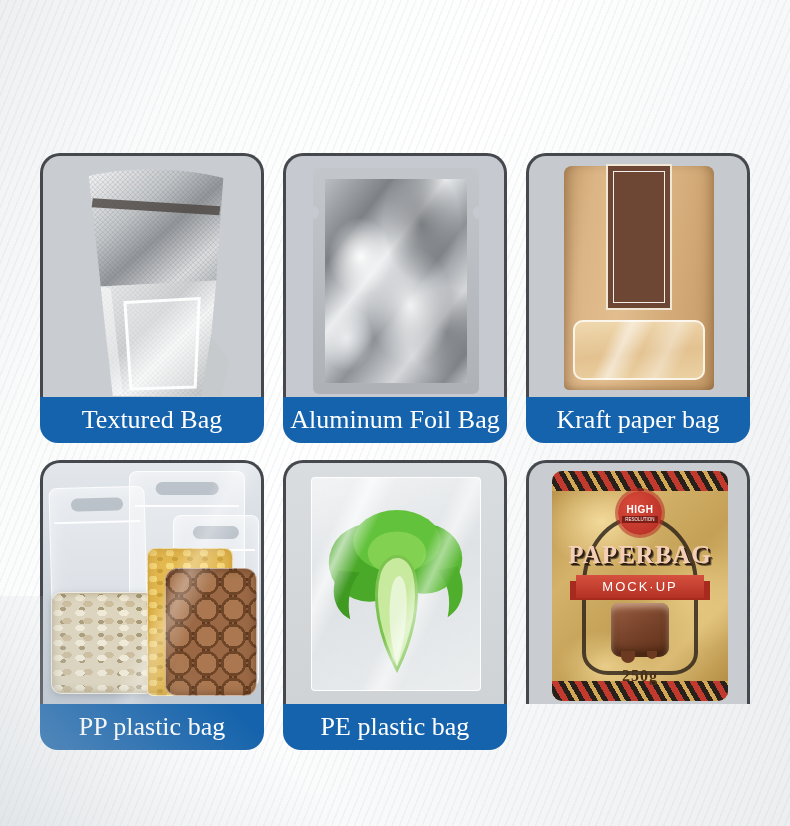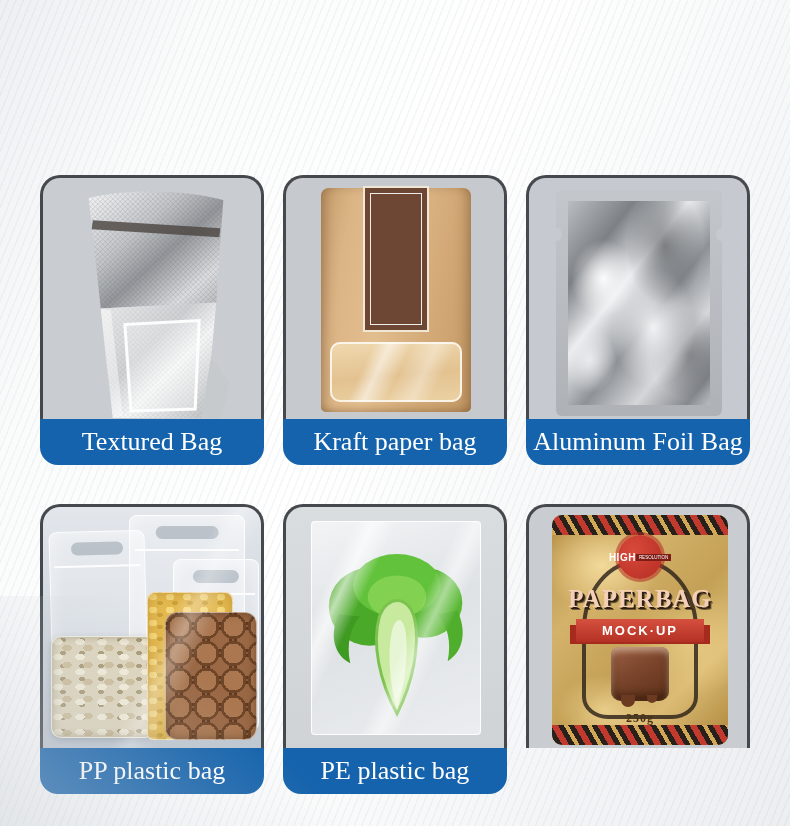--- a/index.html
+++ b/index.html
@@ -23,21 +23,21 @@
   }
 
   
   .header { position:absolute; left:80px; top:18px; color:#141414; font-size:34px; line-height:45px; letter-spacing:.4px; }
 
   
   .grid {
     position:absolute; left:40px; top:153px; width:710px;
     display:grid; grid-template-columns:repeat(3,1fr); column-gap:19px; row-gap:17px;
   }
-  .card { width:100%; height:290px; position:relative;margin-top:22px; }
+  .card { width:100%; height:290px; position:relative; }
   .photo {
     height:244px; position:relative; overflow:hidden;
     border:3px solid #45484c; border-bottom:none; border-radius:20px 20px 0 0;
     background:#c9cdd2;
   }
   .banner {
     height:46px; background:#1563ac; color:#ffffff;
     display:flex; align-items:center; justify-content:center;
     font-size:26px; border-radius:0 0 18px 18px; white-space:nowrap;
   }
@@ -164,48 +164,48 @@
     background:repeating-linear-gradient(60deg, #d3a854 0 4px, #28201a 4px 9px, #c23a2e 9px 15px, #28201a 15px 20px); }
   .band-top { top:0; } .band-bottom { bottom:0; }
   .arch { position:absolute; top:44px; left:30px; right:30px; bottom:26px;
     border:4px solid rgba(40,30,22,.8);
     border-radius:58px 58px 26px 26px / 70px 70px 22px 22px; }
   .badge {
     position:absolute; top:20px; left:50%; transform:translateX(-50%);
     width:44px; height:44px; border-radius:50%;
     background:radial-gradient(circle at 35% 35%, #d84a3b, #b52c22);
     box-shadow:0 0 0 3px rgba(181,44,34,.55);
-    display:flex; flex-direction:row; align-items:center; justify-content:center;
+    display:flex; flex-direction:column; align-items:center; justify-content:center;
     color:#fff; font-family:"Liberation Sans","DejaVu Sans",sans-serif;
   }
   .badge-l1 { font-size:10px; font-weight:bold; letter-spacing:.5px; }
   .badge-l2 { font-size:4.5px; background:#7e1d16; padding:1px 3px; margin-top:1px; }
   .brand {
     position:absolute; top:70px; left:0; right:0; text-align:center;
     font-size:25px; font-weight:bold; letter-spacing:1px; color:#f4cfb8;
     text-shadow:2px 2px 0 #2e1f15, 3px 3px 0 rgba(46,31,21,.6);
   }
   .ribbon {
     position:absolute; top:104px; left:50%; transform:translateX(-50%);
     width:128px; height:23px; background:linear-gradient(180deg,#d6503e,#b33124);
     color:#fff; font-family:"Liberation Sans","DejaVu Sans",sans-serif;
-    font-weight:bold; font-size:13px; letter-spacing:2px;
+    font-weight:normal; font-size:13px; letter-spacing:2px;
     display:flex; align-items:center; justify-content:center;
     box-shadow:-8px 4px 0 -2px #a62a1e, 8px 4px 0 -2px #a62a1e;
   }
   .choc {
     position:absolute; top:132px; left:50%; transform:translateX(-50%);
     width:58px; height:54px; border-radius:8px 8px 10px 10px;
     background:linear-gradient(150deg,#9c6044 0%,#7a452c 45%,#5d3018 100%);
     box-shadow:inset 0 4px 6px rgba(255,235,210,.5), inset 0 -6px 8px rgba(40,18,5,.6);
   }
   .choc::after { content:""; position:absolute; bottom:-6px; left:10px; width:14px; height:12px;
     background:#6b3a20; border-radius:0 0 8px 8px; box-shadow:24px -2px 0 -2px #6b3a20; }
   .weight { position:absolute; top:196px; left:0; right:0; text-align:center;
-    font-size:12px; font-weight:bold; color:#4a3016; letter-spacing:1px; }
+    font-size:16px; font-weight:bold; color:#4a3016; letter-spacing:1px; }
 </style>
 </head>
 <body>
 
 <div class="page">
 
 
   <div class="grid">
 
     <div class="card">
@@ -236,36 +236,36 @@
           <path d="M28,124 L143,118 L138,172 L128,233 L40,233 L33,175 Z" fill="url(#hatch)" opacity=".5"></path>
           <path d="M52,140 L126,136 L122,224 L58,226 Z" fill="rgba(255,255,255,.28)" stroke="#fdfdfd" stroke-width="3"></path>
           <path d="M28,124 L40,233 L50,231 L38,126 Z" fill="rgba(255,255,255,.45)"></path>
           <path d="M138,172 L156,198 L148,233 L128,233 Z" fill="#c7c9cc" opacity=".8"></path>
         </svg>
       </div>
       <div class="banner">Textured Bag</div>
     </div>
 
     <div class="card">
+      <div class="photo photo-foil">
+        <div class="foil">
+          <div class="foil-core"></div>
+        </div>
+      </div>
+      <div class="banner">Aluminum Foil Bag</div>
+    </div>
+
+    <div class="card">
       <div class="photo photo-kraft">
         <div class="kraft">
           <div class="kraft-label"></div>
           <div class="kraft-window"></div>
         </div>
       </div>
       <div class="banner">Kraft paper bag</div>
-    </div>
-
-    <div class="card">
-      <div class="photo photo-foil">
-        <div class="foil">
-          <div class="foil-core"></div>
-        </div>
-      </div>
-      <div class="banner">Aluminum Foil Bag</div>
     </div>
 
     <div class="card">
       <div class="photo photo-pp">
         <div class="ppbag ppbag-a"></div>
         <div class="ppbag ppbag-b"></div>
         <div class="ppbag ppbag-c"></div>
         <div class="pp-pistachio"></div>
         <div class="pp-corn"></div>
         <div class="pp-walnut"></div>

